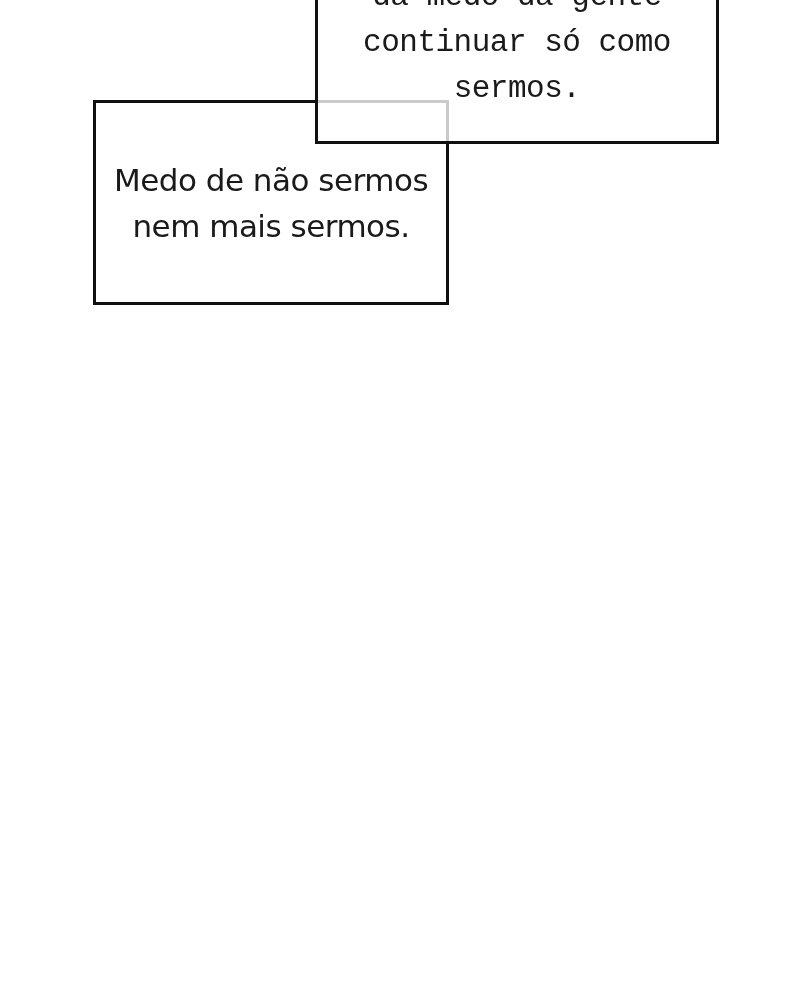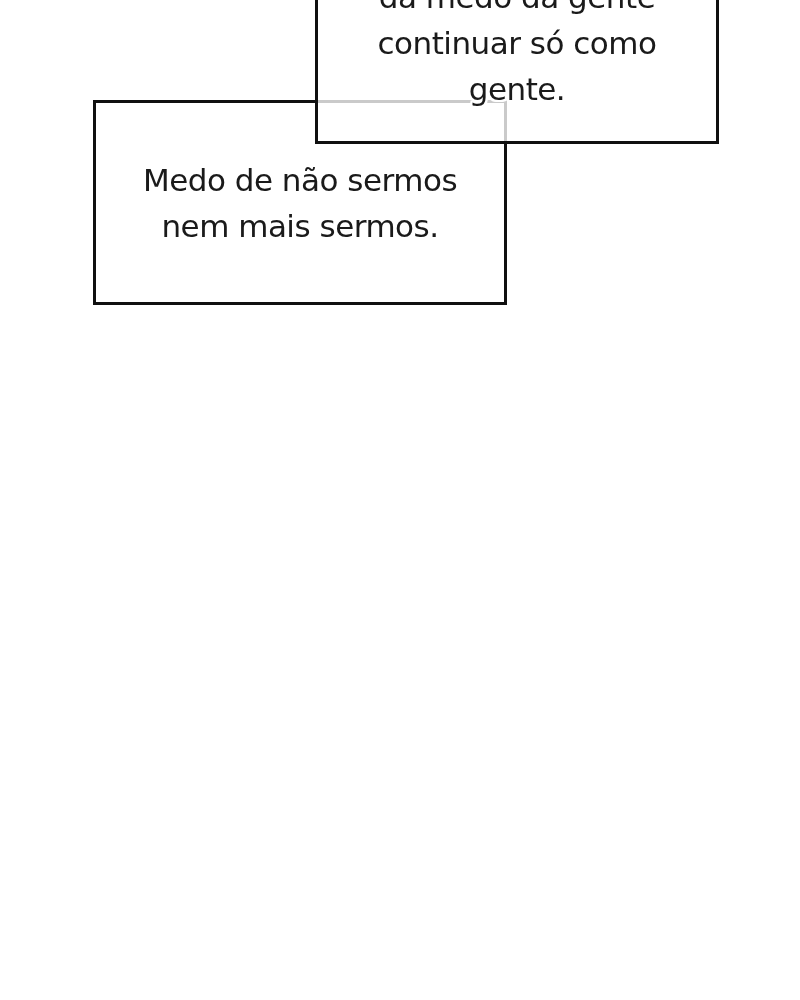--- a/index.html
+++ b/index.html
@@ -32,21 +32,21 @@
     letter-spacing: -0.5px;
     white-space: nowrap;
   }
   .caption-box .line {
     display: block;
   }
   
   .caption-box.bottom {
     left: 93px;
     top: 100px;
-    width: 414px;
+    width: 356px;
     height: 205px;
     background: #ffffff;
     z-index: 1;
     align-items: center;
   }
   
   .caption-box.top {
     left: 315px;
     top: -58px;
     width: 404px;
@@ -54,31 +54,32 @@
     background: rgba(255, 255, 255, 0.78);
     z-index: 2;
   }
   
   .caption-box.top .line {
     text-shadow:
       2px 0 0 #ffffff, -2px 0 0 #ffffff,
       0 2px 0 #ffffff, 0 -2px 0 #ffffff,
       2px 2px 0 #ffffff, -2px -2px 0 #ffffff,
       2px -2px 0 #ffffff, -2px 2px 0 #ffffff;
+    font-family: Liberation Mono, monospace;
   }
 </style>
 </head>
 <body>
 
 <div class="panel">
 
   <div class="caption-box bottom">
     <span class="line">Medo de não sermos</span>
     <span class="line">nem mais sermos.</span>
   </div>
 
   <div class="caption-box top">
     <span class="line">dá medo da gente</span>
     <span class="line">continuar só como</span>
-    <span class="line">gente.</span>
+    <span class="line">sermos.</span>
   </div>
 
 </div>
 
 </body></html>

